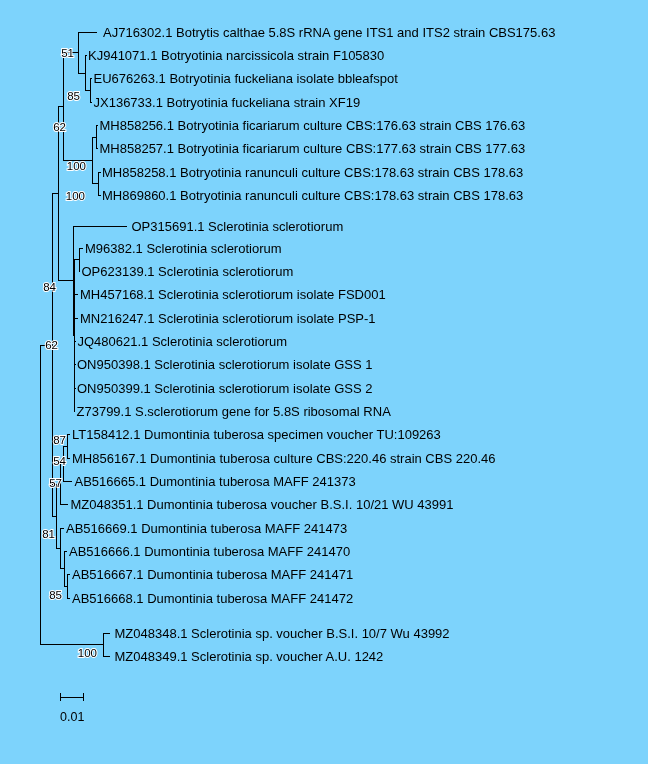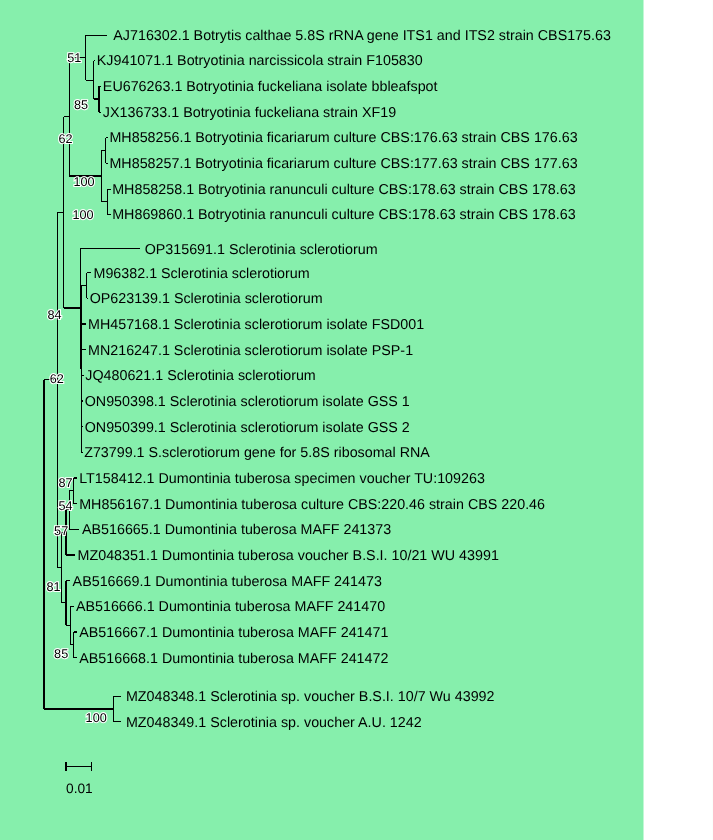--- a/index.html
+++ b/index.html
@@ -2,23 +2,23 @@
 <html><head>
 <meta charset="utf-8">
 <style>
   html, body {
     margin: 0;
     padding: 0;
     background: #ffffff;
   }
   .canvas {
     position: relative;
-    width: 585px;
+    width: 648px;
     height: 764px;
-    background: #86efac;
+    background: #7dd3fc;
     overflow: hidden;
   }
   svg text {
     font-family: "Liberation Sans", "DejaVu Sans", sans-serif;
     fill: #000000;
   }
   svg text.taxon {
     font-size: 13px;
   }
   svg text.boot {

